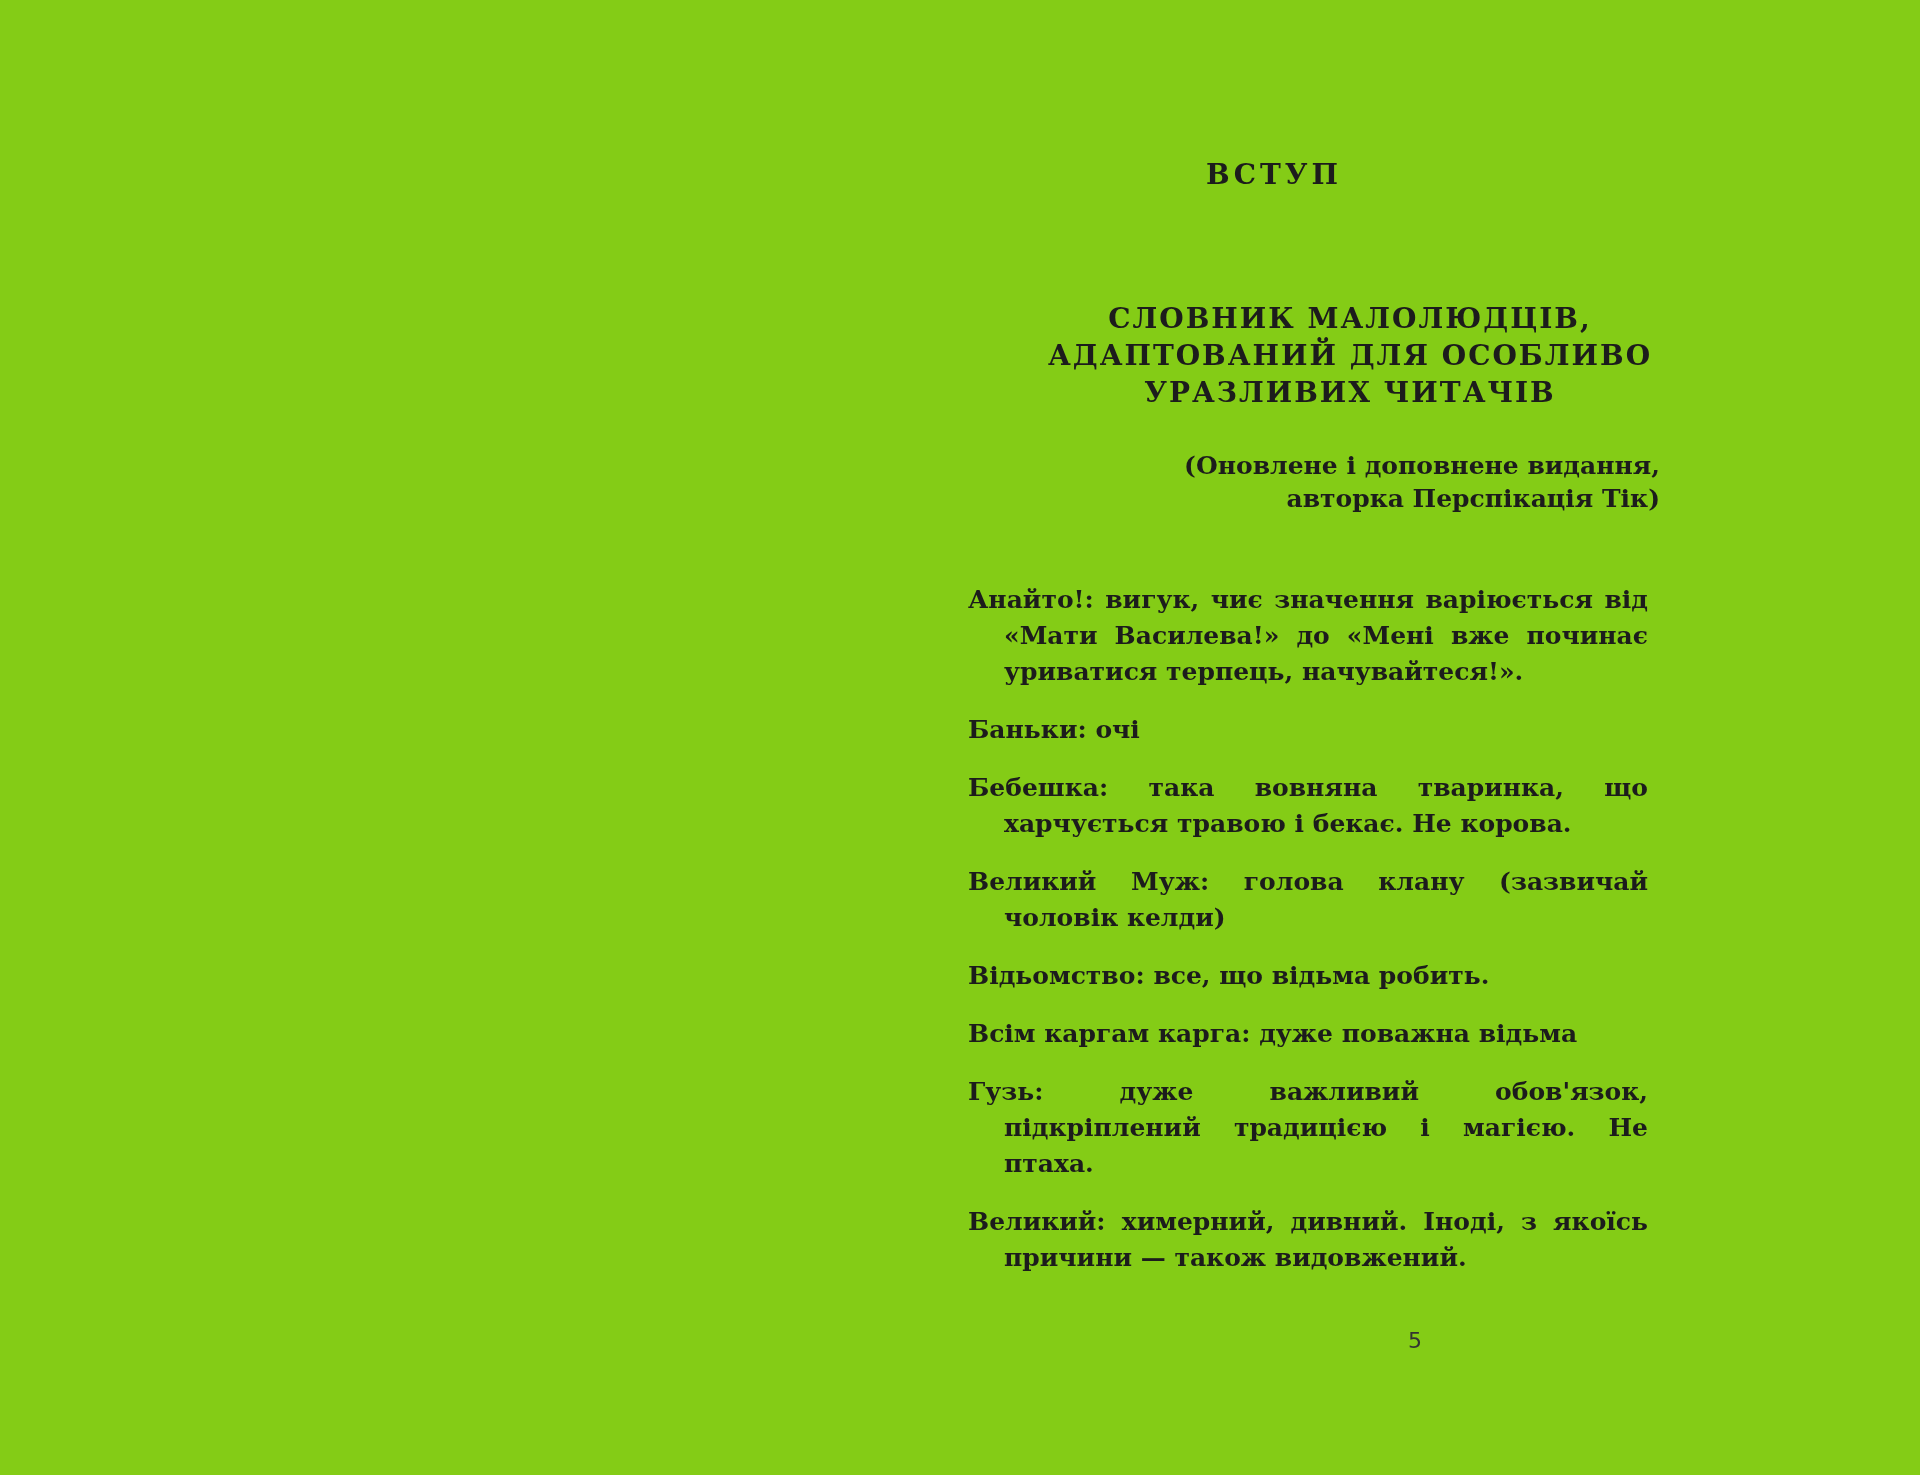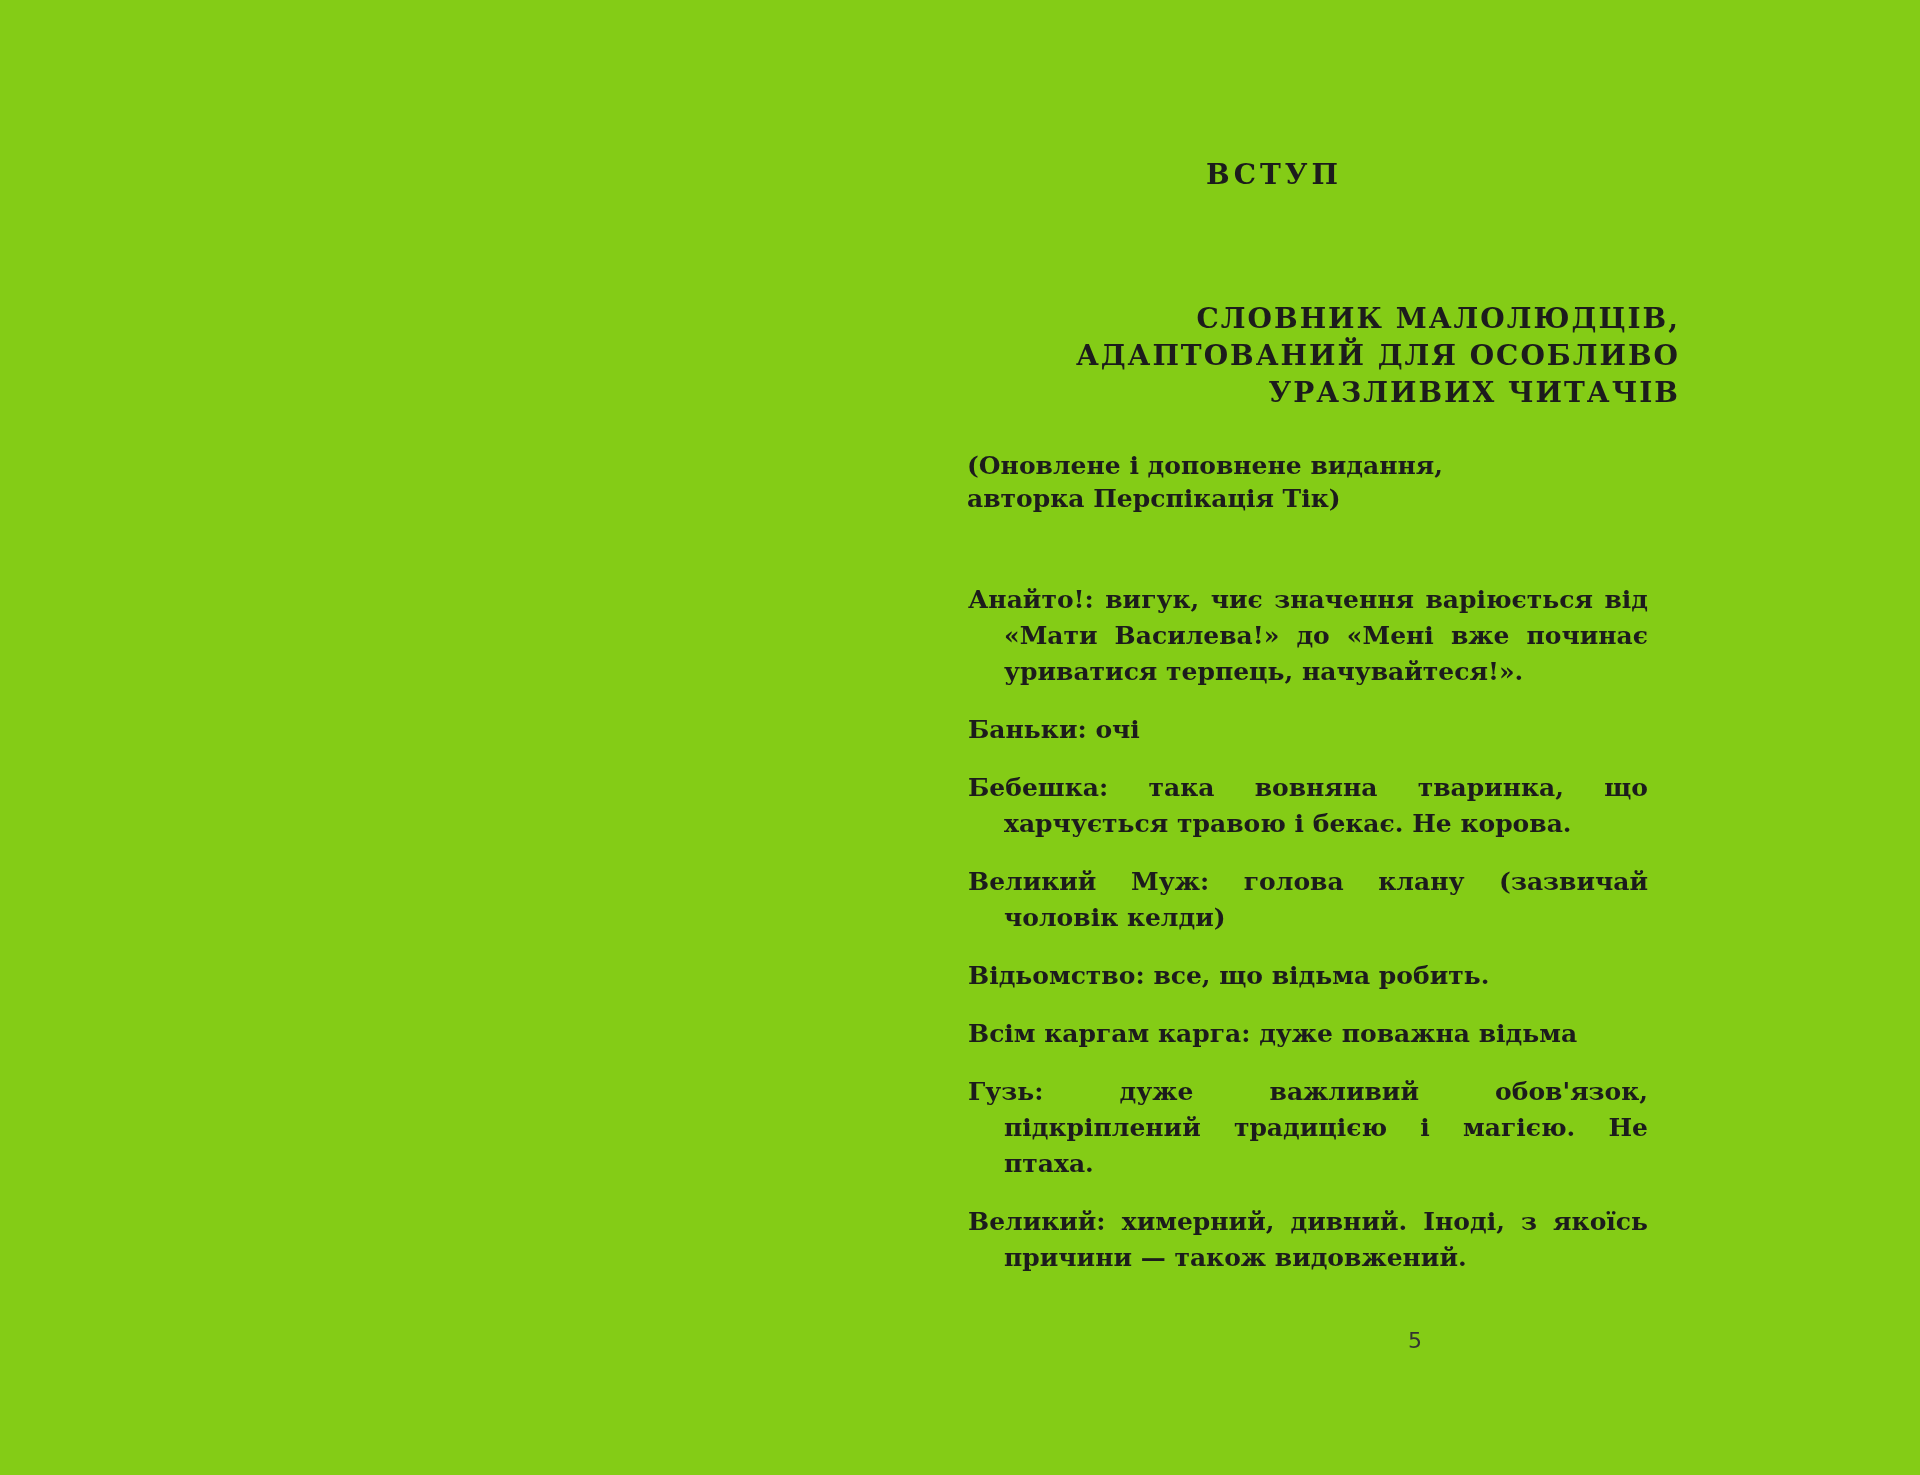--- a/index.html
+++ b/index.html
@@ -25,33 +25,33 @@
     font-size: 28px;
     font-weight: 700;
     letter-spacing: 4px;
     line-height: 1.1;
   }
   .main-heading {
     position: absolute;
     top: 300px;
     left: 1020px;
     width: 660px;
-    text-align: right;
+    text-align: center;
     font-size: 28px;
     font-weight: 700;
     letter-spacing: 2px;
     line-height: 37px;
   }
   .main-heading span { display: block; }
   .subtitle {
     position: absolute;
     top: 449px;
-    left: 967px;
+    left: 1000px;
     width: 660px;
-    text-align: left;
+    text-align: right;
     font-size: 25px;
     font-weight: 600;
     line-height: 33px;
   }
   .subtitle span { display: block; }
   .glossary {
     position: absolute;
     top: 582px;
     left: 968px;
     width: 680px;

